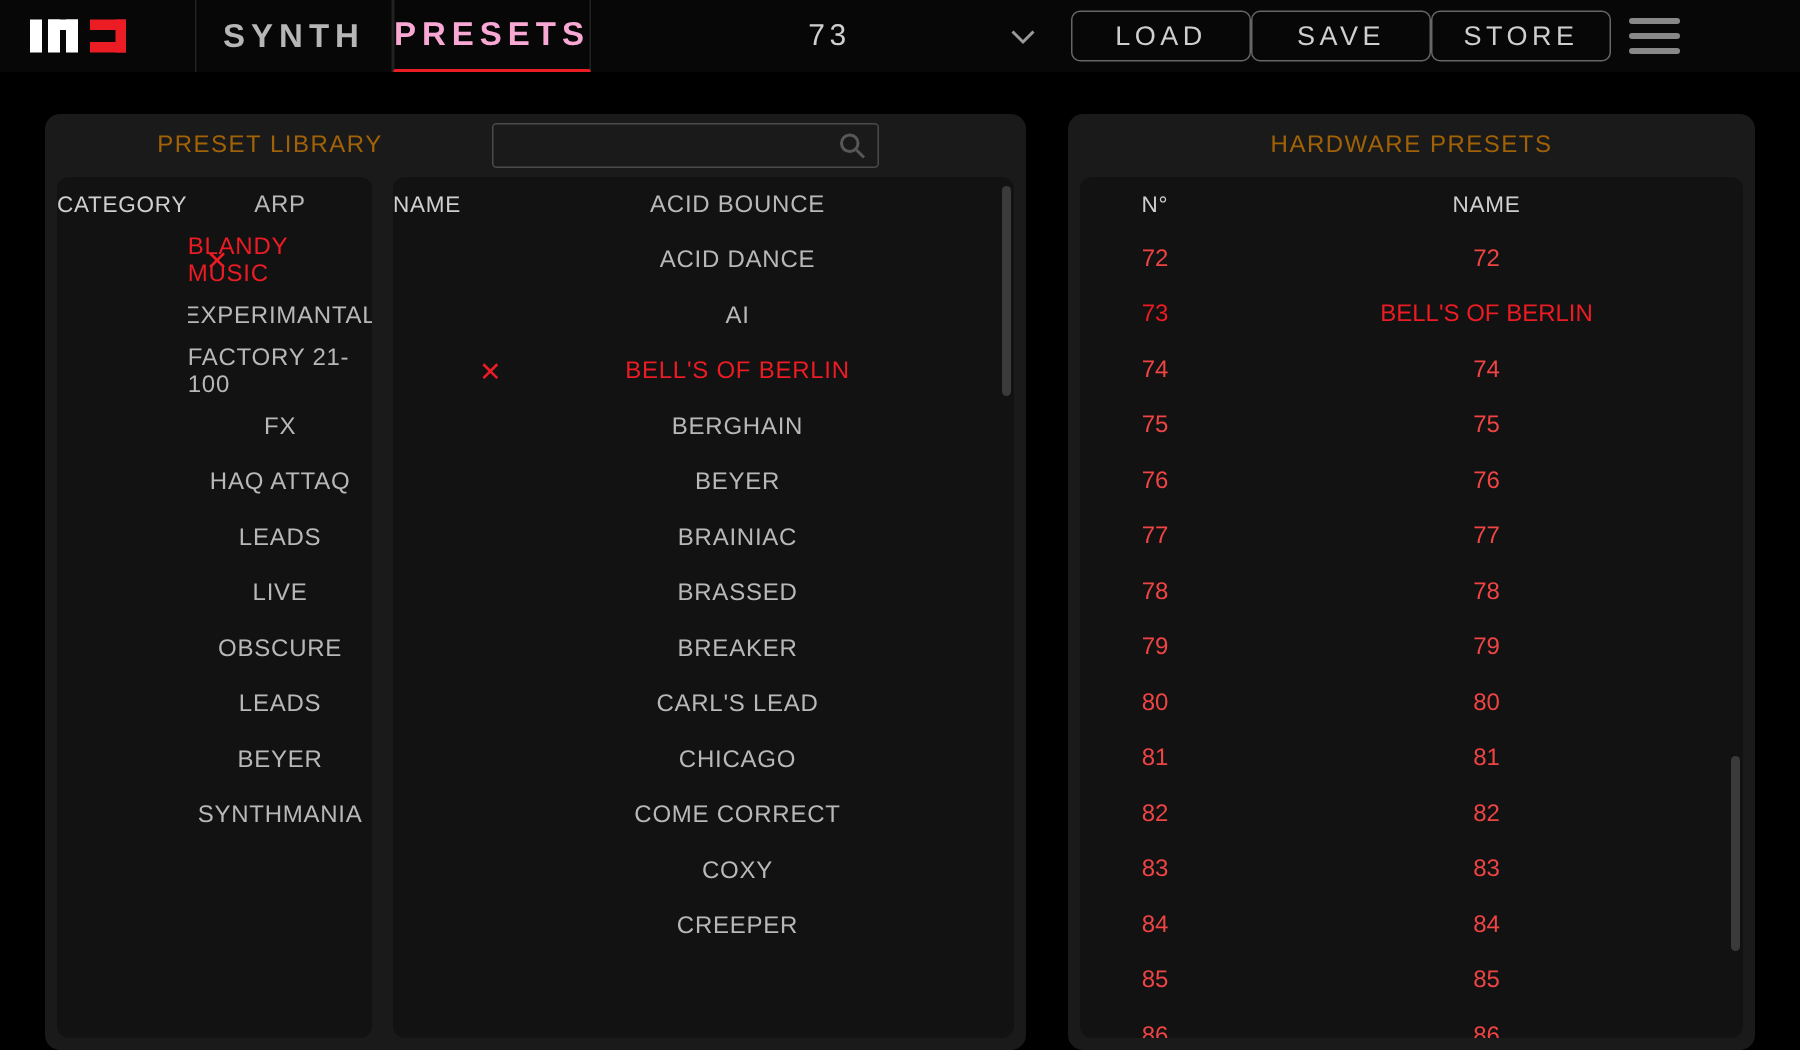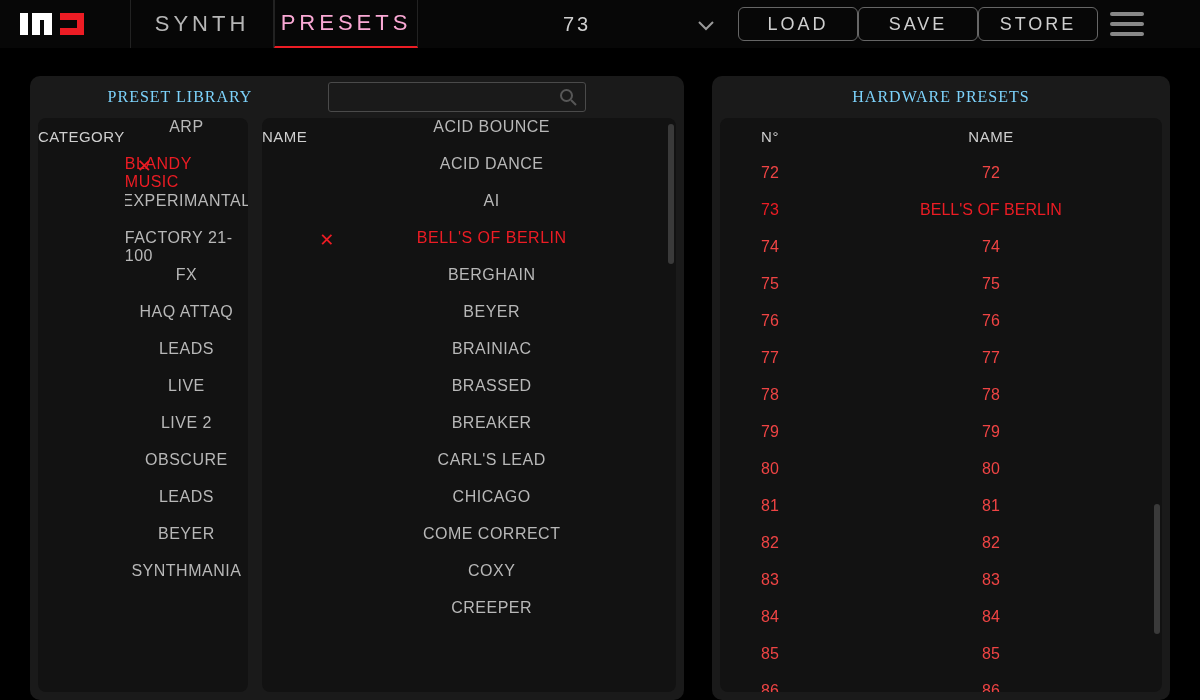--- a/index.html
+++ b/index.html
@@ -1,55 +1,55 @@
 <!DOCTYPE html>
 <html><head>
 <meta charset="utf-8">
 <style>
   * { margin:0; padding:0; box-sizing:border-box; font-family: "Segoe UI", Arial, sans-serif; }
   html,body { width:1200px; height:700px; background:#000; color:#c8c8c8; overflow:hidden; }
 
   
   .topbar { height:48px; background:#070707; display:flex; align-items:stretch; }
   .logo { width:130px; display:flex; align-items:center; justify-content:flex-start; padding-left:20px; }
-  .tab { width:144px; display:flex; align-items:center; justify-content:center; font-size:22px; letter-spacing:4px; color:#b6b6b6; cursor:pointer; border-left:1px solid #222; border-right:1px solid #222; font-weight:400; }
+  .tab { width:132px; display:flex; align-items:center; justify-content:center; font-size:22px; letter-spacing:4px; color:#b6b6b6; cursor:pointer; border-left:1px solid #222; border-right:1px solid #222; font-weight:700; }
   .tab.active { color:#f9a8d4; border-bottom:2px solid #ec1c24; }
   .preset-select { flex:0 0 310px; margin-left:4px; display:flex; align-items:center; justify-content:center; position:relative; font-size:20px; letter-spacing:3px; color:#cfcfcf; cursor:pointer; }
   .preset-select .chev { position:absolute; right:18px; }
   .btnrow { display:flex; align-items:center; margin-left:6px; padding:6px 0; }
   .hbtn { width:120px; height:34px; border:1px solid #666; border-radius:6px; background:transparent; color:#cfcfcf; font-size:18px; letter-spacing:3px; cursor:pointer; display:flex; align-items:center; justify-content:center; }
   .hamburger { width:50px; display:flex; flex-direction:column; gap:6px; align-items:center; justify-content:center; cursor:pointer; margin-left:4px; }
   .hamburger span { width:34px; height:4px; background:#888; border-radius:2px; }
 
   
   .body { display:flex; gap:28px; padding:28px 30px 0 30px; height:652px; }
   .panel { background:#1a1a1a; border-radius:10px; display:flex; flex-direction:column; overflow:hidden; }
   .panel.left { width:654px; }
   .panel.right { width:458px; }
 
   .panel-head { height:42px; display:flex; align-items:center; }
   .panel-head.left { padding:0 20px; }
-  .panel-head .title { font-size:16px; letter-spacing:1px; color:#7dd3fc;font-family:Liberation Serif, serif; }
+  .panel-head .title { font-size:16px; letter-spacing:1px; color:#a16207; }
   .panel.left .panel-head .title { width:260px; text-align:center; }
 
   .search { flex:0 0 258px; height:30px; border:1px solid #4a4a4a; border-radius:3px; margin-left:18px; display:flex; align-items:center; position:relative; background:#1a1a1a; }
   .search input { flex:1; background:transparent; border:none; outline:none; color:#ccc; padding:0 30px 0 8px; font-size:14px; height:100%; }
   .search .mag { position:absolute; right:8px; top:5px; opacity:.55; }
 
   .panel.right .panel-head { justify-content:center; }
 
   .cols { display:flex; gap:14px; padding:0 8px 8px 8px; flex:1; overflow:hidden; }
   .col { background:#121212; border-radius:8px; flex:1; display:flex; flex-direction:row; overflow:hidden; }
   .col.cat { flex:0 0 210px; }
   .col-head { height:36px; display:flex; align-items:center; justify-content:center; font-size:15px; color:#cfcfcf; letter-spacing:.5px; flex:none; }
   .col-body { flex:1; overflow:hidden; position:relative; }
   .list { height:100%; overflow-y:auto; scrollbar-width:none; }
   .list::-webkit-scrollbar{ width:0; }
 
-  .row { height:37px; display:flex; align-items:flex-start; justify-content:center; font-size:16px; color:#b8b8b8; letter-spacing:.5px; cursor:pointer; position:relative; }
+  .row { height:37px; display:flex; align-items:center; justify-content:center; font-size:16px; color:#b8b8b8; letter-spacing:.5px; cursor:pointer; position:relative; }
   .row .del { position:absolute; left:12px; color:#ec1c24; font-size:18px; font-weight:300; }
   .row.sel { color:#ec1c24; }
   .scroll-thumb { position:absolute; right:2px; width:6px; background:#3a3a3a; border-radius:3px; }
 
   
   .hcols { display:flex; gap:0; padding:0 8px 8px 8px; flex:1; overflow:hidden; }
   .hcol { background:#121212; flex:1; display:flex; flex-direction:column; overflow:hidden; }
   .hcol:first-child { border-top-left-radius:8px; border-bottom-left-radius:8px; flex:0 0 100px; }
   .hcol:last-child  { border-top-right-radius:8px; border-bottom-right-radius:8px; }
   .hrow { height:37px; display:flex; align-items:center; justify-content:center; font-size:16px; color:#ef4444; cursor:pointer; }
@@ -130,23 +130,20 @@
                 <span>FX</span>
               </div>
               <div class="row">
                 <span>HAQ ATTAQ</span>
               </div>
               <div class="row">
                 <span>LEADS</span>
               </div>
               <div class="row">
                 <span>LIVE</span>
-              </div>
-              <div class="row">
-                <span>LIVE 2</span>
               </div>
               <div class="row">
                 <span>OBSCURE</span>
               </div>
               <div class="row">
                 <span>LEADS</span>
               </div>
               <div class="row">
                 <span>BEYER</span>
               </div>

